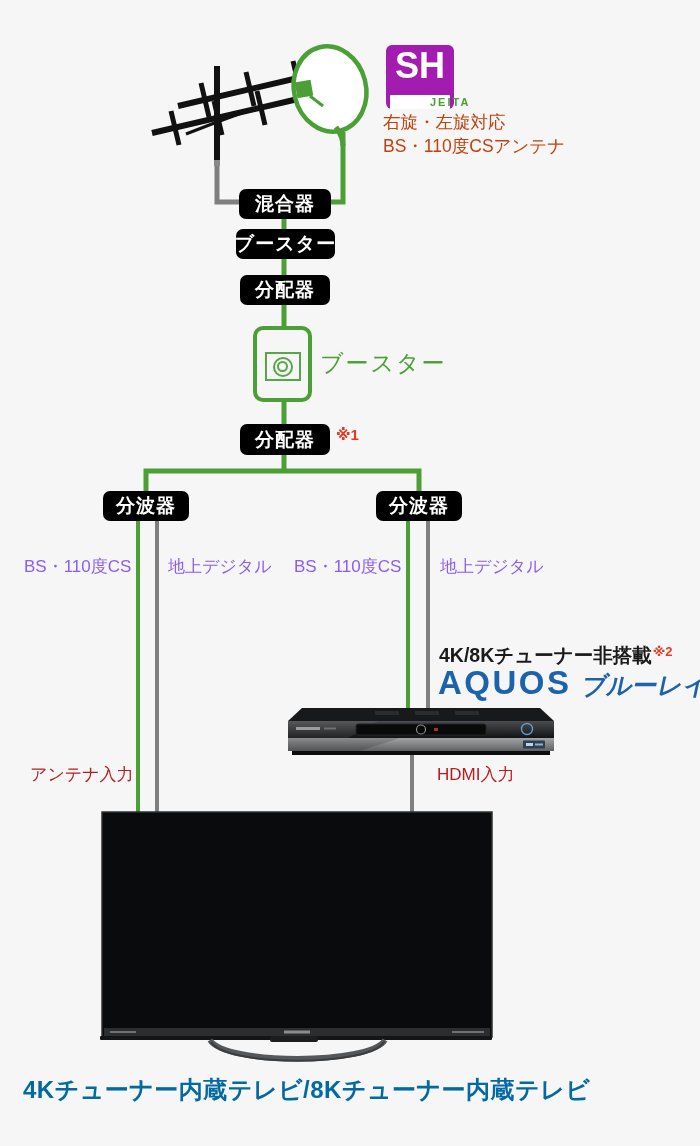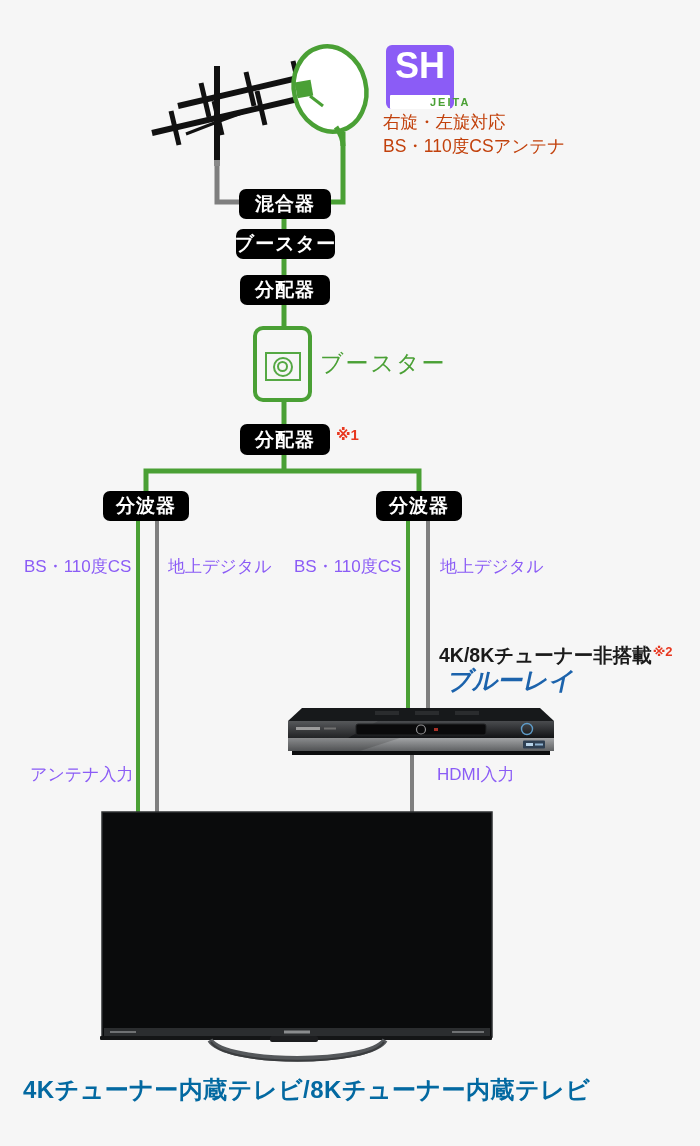--- a/index.html
+++ b/index.html
@@ -65,21 +65,21 @@
   }
   .wall-label{
     position:absolute;left:320px;top:348px;
     color:#4aa035;font-size:23px;font-weight:500;letter-spacing:2px;
     white-space:nowrap;
   }
   
   .sh-mark{
     position:absolute;left:386px;top:45px;
     width:68px;height:64px;
-    background:#8b5cf6;border-radius:6px;
+    background:#a21caf;border-radius:6px;
   }
   .sh-top{
     display:block;text-align:center;
     color:#fff;font-weight:700;font-size:36px;line-height:42px;
     letter-spacing:0;
   }
   .sh-strip{
     position:absolute;left:4px;right:4px;bottom:0;height:14px;
     background:#fff;border-radius:1px;
     display:flex;align-items:center;padding-left:40px;
@@ -112,21 +112,21 @@
   }
   .brand-aquos{
     color:#1c63ac;font-weight:700;font-size:33px;letter-spacing:2.5px;
   }
   .brand-product{
     color:#1c63ac;font-weight:700;font-size:25px;
     margin-left:10px;display:inline-block;transform:skewX(-12deg);
   }
   .io-label{
     position:absolute;top:763px;
-    font-size:17px;color:#8b5cf6;font-weight:500;white-space:nowrap;
+    font-size:17px;color:#b91c1c;font-weight:500;white-space:nowrap;
   }
   .tv-caption{
     position:absolute;left:23px;top:1074px;
     font-size:24px;font-weight:700;color:#0369a1;
     letter-spacing:0.5px;white-space:nowrap;
   }
 </style>
 </head>
 <body>
 
@@ -241,20 +241,21 @@
 
   <span class="clabel ra" style="left:24px;width:106px;">BS・110度CS</span>
   <span class="clabel" style="left:168px;">地上デジタル</span>
   <span class="clabel ra" style="left:294px;width:106px;">BS・110度CS</span>
   <span class="clabel" style="left:440px;">地上デジタル</span>
 
   <div class="rec-note">
     <span>4K/8Kチューナー非搭載</span><sup>※2</sup>
   </div>
   <div class="rec-brand">
+    <span class="brand-aquos">AQUOS</span>
     <span class="brand-product">ブルーレイ</span>
   </div>
 
   <span class="io-label ra" style="left:30px;width:98px;text-align:right;">アンテナ入力</span>
   <span class="io-label" style="left:437px;">HDMI入力</span>
 
   <div class="tv-caption">4Kチューナー内蔵テレビ/8Kチューナー内蔵テレビ</div>
 
 </div>
 

